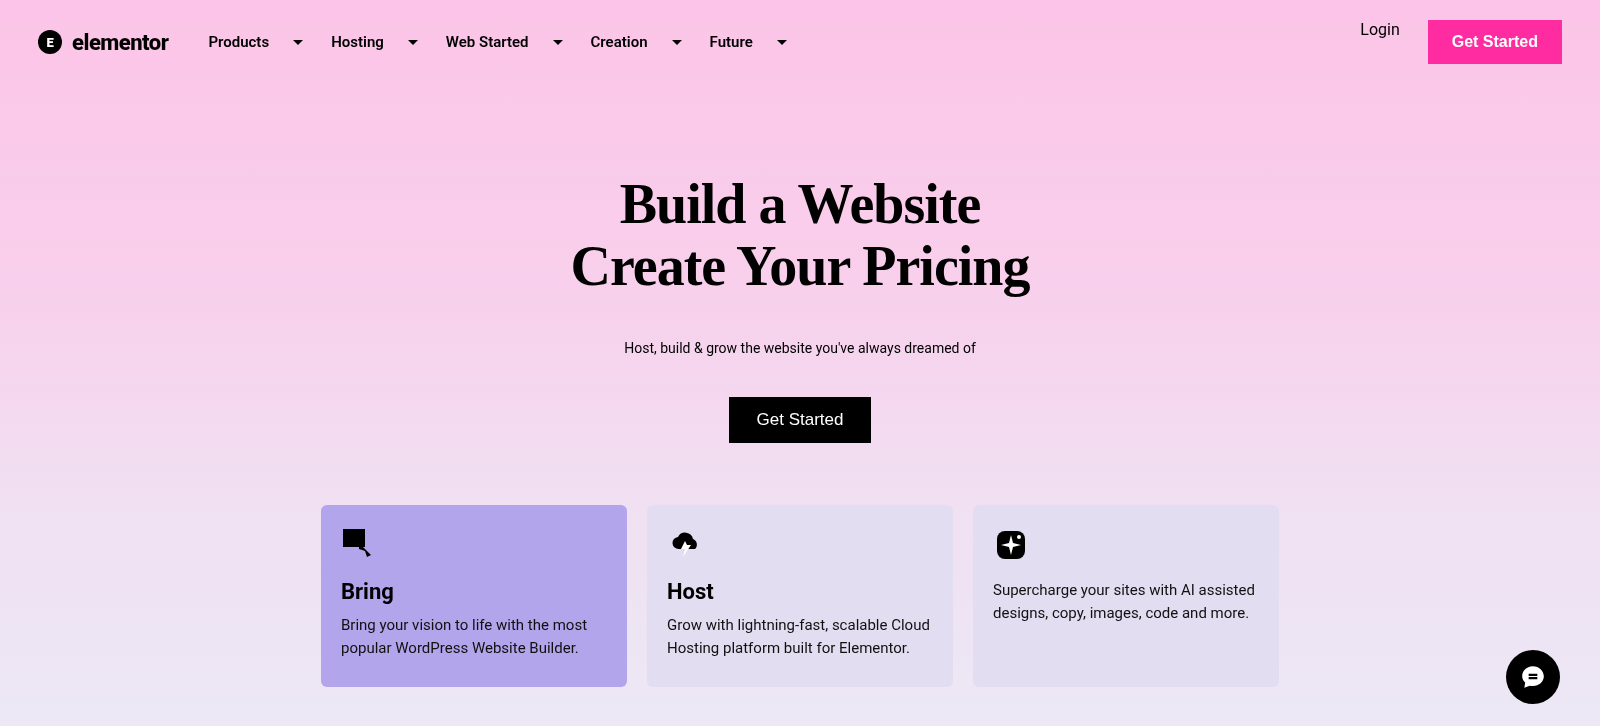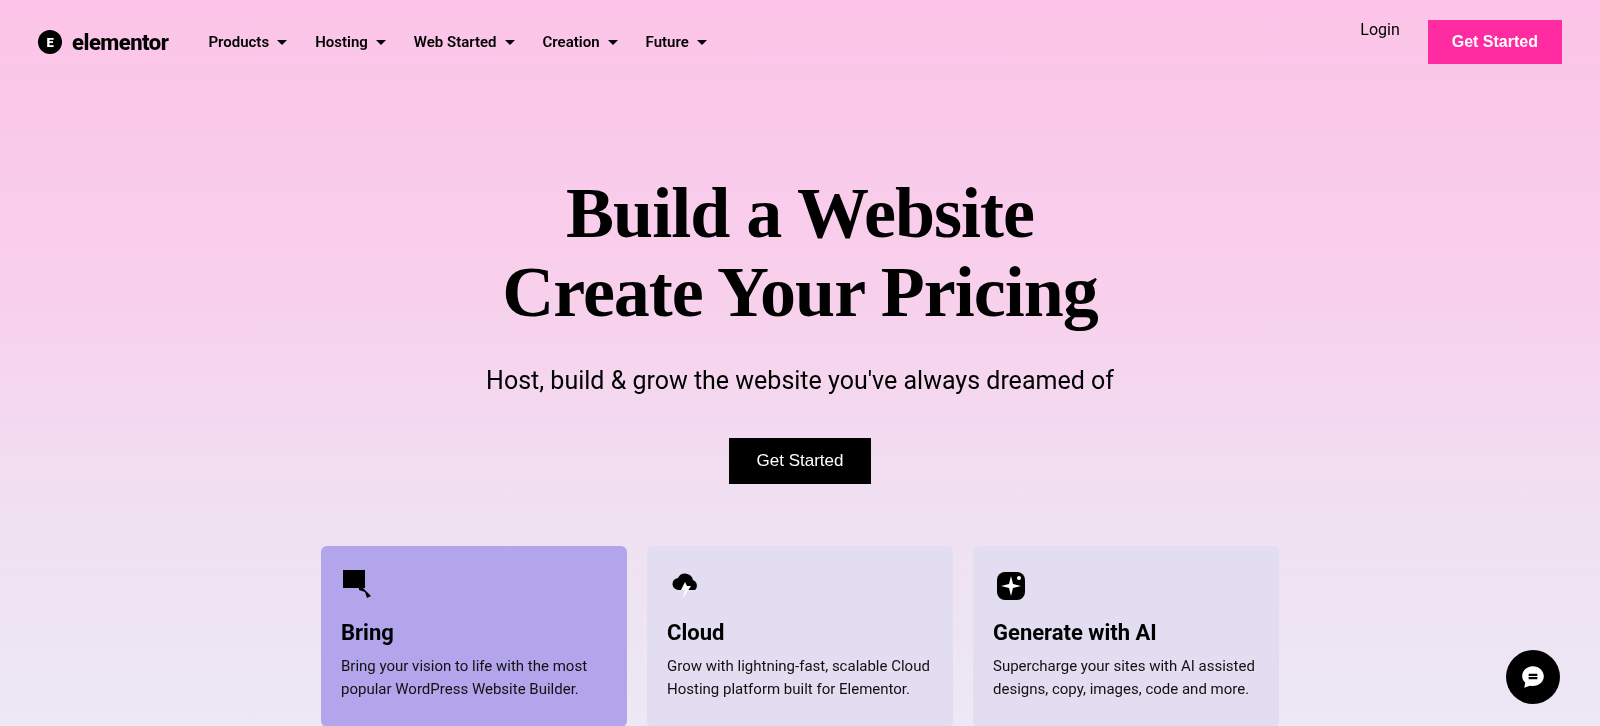--- a/index.html
+++ b/index.html
@@ -1,28 +1,28 @@
 <!DOCTYPE html>
 <html><head>
 <meta charset="utf-8">
 <style>
 *{margin:0;padding:0;box-sizing:border-box}
 body{font-family:-apple-system,BlinkMacSystemFont,"Segoe UI",Roboto,sans-serif;width:1600px;height:726px;background:linear-gradient(180deg,#fcc4e8 0%,#f8d0ec 40%,#f0e0f2 70%,#ece8f5 100%);overflow:hidden;position:relative}
 .header{display:flex;align-items:center;padding:20px 38px;gap:40px}
 .logo{display:flex;align-items:center;gap:10px;font-weight:800;font-size:22px;color:#000;letter-spacing:-0.5px}
 .logo-icon{width:24px;height:24px;background:#000;border-radius:50%;display:flex;align-items:center;justify-content:center;color:#fff;font-weight:900;font-size:13px}
 .nav{display:flex;gap:28px}
-.nav-item{display:flex;align-items:center;gap:8px;color:#000;font-weight:600;font-size:15px;cursor:pointer}
+.nav-item{display:flex;align-items:center;gap:24px;color:#000;font-weight:600;font-size:15px;cursor:pointer}
 .caret{width:0;height:0;border-left:5px solid transparent;border-right:5px solid transparent;border-top:5px solid #000}
 .header-right{margin-left:auto;display:flex;gap:28px}
 .login{color:#000;font-size:16px;cursor:pointer}
 .btn-primary{background:#ff2ba1;color:#fff;font-weight:600;font-size:16px;padding:13px 24px;border:none;cursor:pointer}
 .hero{text-align:center;margin-top:90px}
-.hero h1{font-family:Georgia,"Times New Roman",serif;font-weight:700;font-size:72px;line-height:1.1;color:#000;letter-spacing:-1px}
-.hero-sub{margin-top:30px;font-size:25px;color:#000;line-height:1.5}
+.hero h1{font-family:Georgia,"Times New Roman",serif;font-weight:700;font-size:56px;line-height:1.1;color:#000;letter-spacing:-1px}
+.hero-sub{margin-top:41px;font-size:14px;color:#000;line-height:1.5}
 .btn-dark{background:#000;color:#fff;font-weight:500;font-size:17px;padding:13px 28px;border:none;cursor:pointer;margin-top:38px}
 .cards{display:flex;gap:20px;justify-content:center;margin-top:62px;padding:0 38px}
 .card{width:306px;padding:22px 20px 26px;border-radius:6px;text-align:left}
 .card-active{background:#b2a5ec}
 .card-inactive{background:#e2ddf0}
 .card-icon{width:36px;height:36px;margin-bottom:16px;color:#000}
 .card h3{font-size:22px;font-weight:700;color:#000;margin-bottom:10px}
 .card p{font-size:15px;color:#111;line-height:1.55}
 .chat{position:absolute;bottom:22px;right:40px;width:54px;height:54px;background:#000;border-radius:50%;display:flex;align-items:center;justify-content:center;cursor:pointer}
 .chat svg{width:26px;height:26px;fill:#fff}
@@ -85,32 +85,31 @@
     <h3>Bring</h3>
     <p>Bring your vision to life with the most popular WordPress Website Builder.</p>
   </div>
   <div class="card card-inactive">
     <div class="card-icon">
       <svg viewBox="0 0 36 36">
           <path d="M26 12a8 8 0 0 0-15-2 6 6 0 0 0 1 12h16a6 6 0 0 0-2-10z" fill="#000"></path>
           <path d="M18 14 L14 22 L18 22 L16 30 L24 18 L20 18 Z" fill="#fff"></path>
         </svg>
     </div>
-    <h3>Cloud</h3>
+    <h3>Host</h3>
     <p>Grow with lightning-fast, scalable Cloud Hosting platform built for Elementor.</p>
   </div>
   <div class="card card-inactive">
     <div class="card-icon">
       <svg viewBox="0 0 36 36">
           <rect x="4" y="4" width="28" height="28" rx="8" fill="#000"></rect>
           <path d="M18 8 L20 16 L28 18 L20 20 L18 28 L16 20 L8 18 L16 16 Z" fill="#fff"></path>
           <circle cx="26" cy="10" r="2" fill="#fff"></circle>
         </svg>
     </div>
-    <h3>Generate with AI</h3>
     <p>Supercharge your sites with AI assisted designs, copy, images, code and more.</p>
   </div>
 </div>
 
 <div class="chat">
   <svg viewBox="0 0 24 24">
       <path d="M12 2C6.5 2 2 6 2 11c0 2.4 1 4.5 2.8 6L4 22l5-2c1 .3 2 .4 3 .4 5.5 0 10-4 10-9S17.5 2 12 2zm-4 10h8v2H8v-2zm0-3h8v2H8V9z"></path>
     </svg>
 </div>
 

